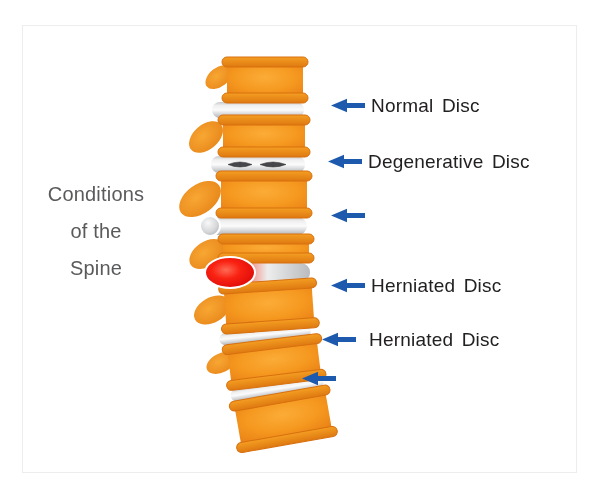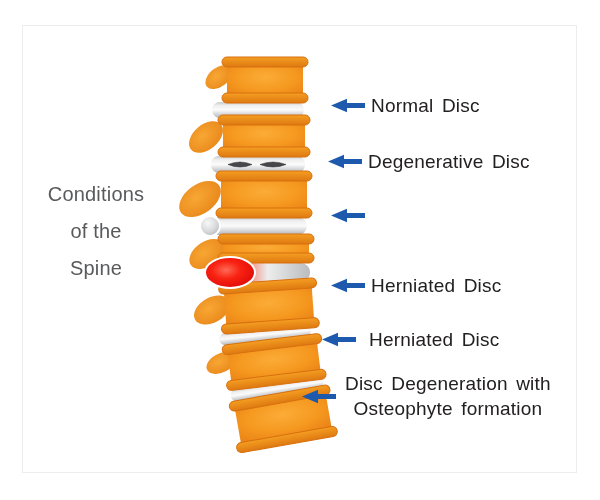--- a/index.html
+++ b/index.html
@@ -186,16 +186,14 @@
     <svg class="arrow-icon" width="34" height="15" viewBox="0 0 34 15">
       <path d="M0,7.5 L16,0.8 L16,5.1 L34,5.1 L34,9.9 L16,9.9 L16,14.2 Z" fill="#1d5aad"></path>
     </svg>
     <span class="label-text">Herniated Disc</span>
   </div>
 
   <div class="label-row row-5">
     <svg class="arrow-icon" width="34" height="15" viewBox="0 0 34 15">
       <path d="M0,7.5 L16,0.8 L16,5.1 L34,5.1 L34,9.9 L16,9.9 L16,14.2 Z" fill="#1d5aad"></path>
     </svg>
-    <span class="label-text">Disc Degeneration with
-Osteophyte formation</span>
   </div>
 </div>
 
 </body></html>

